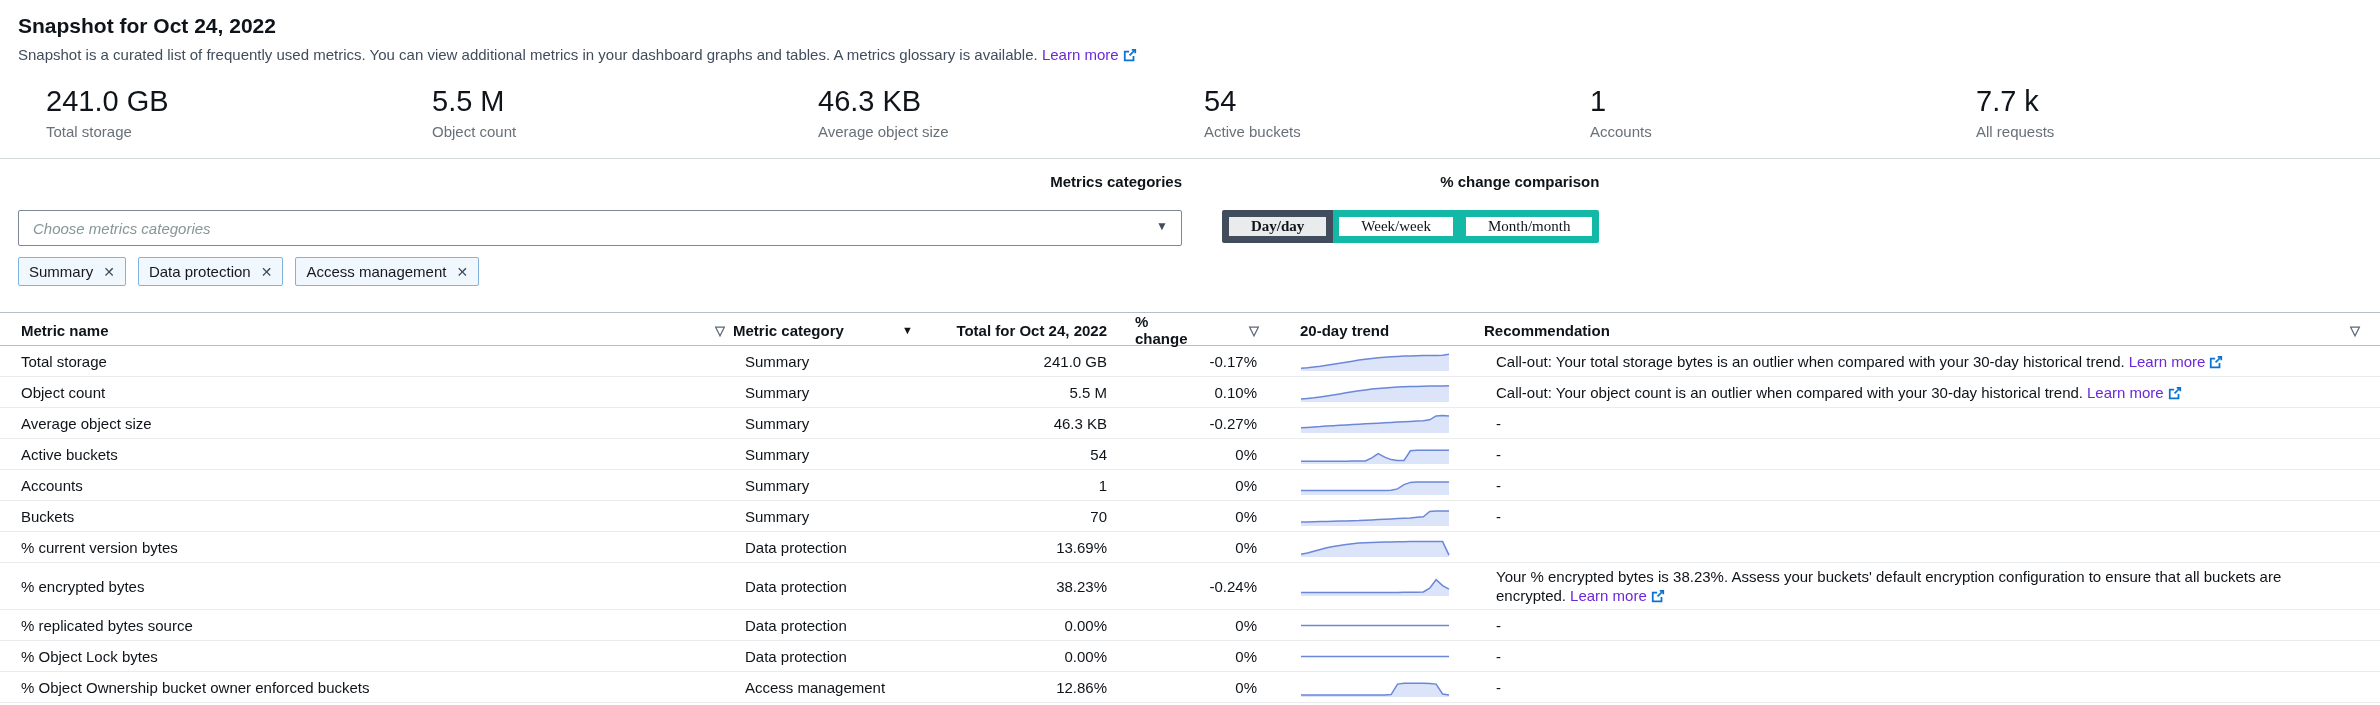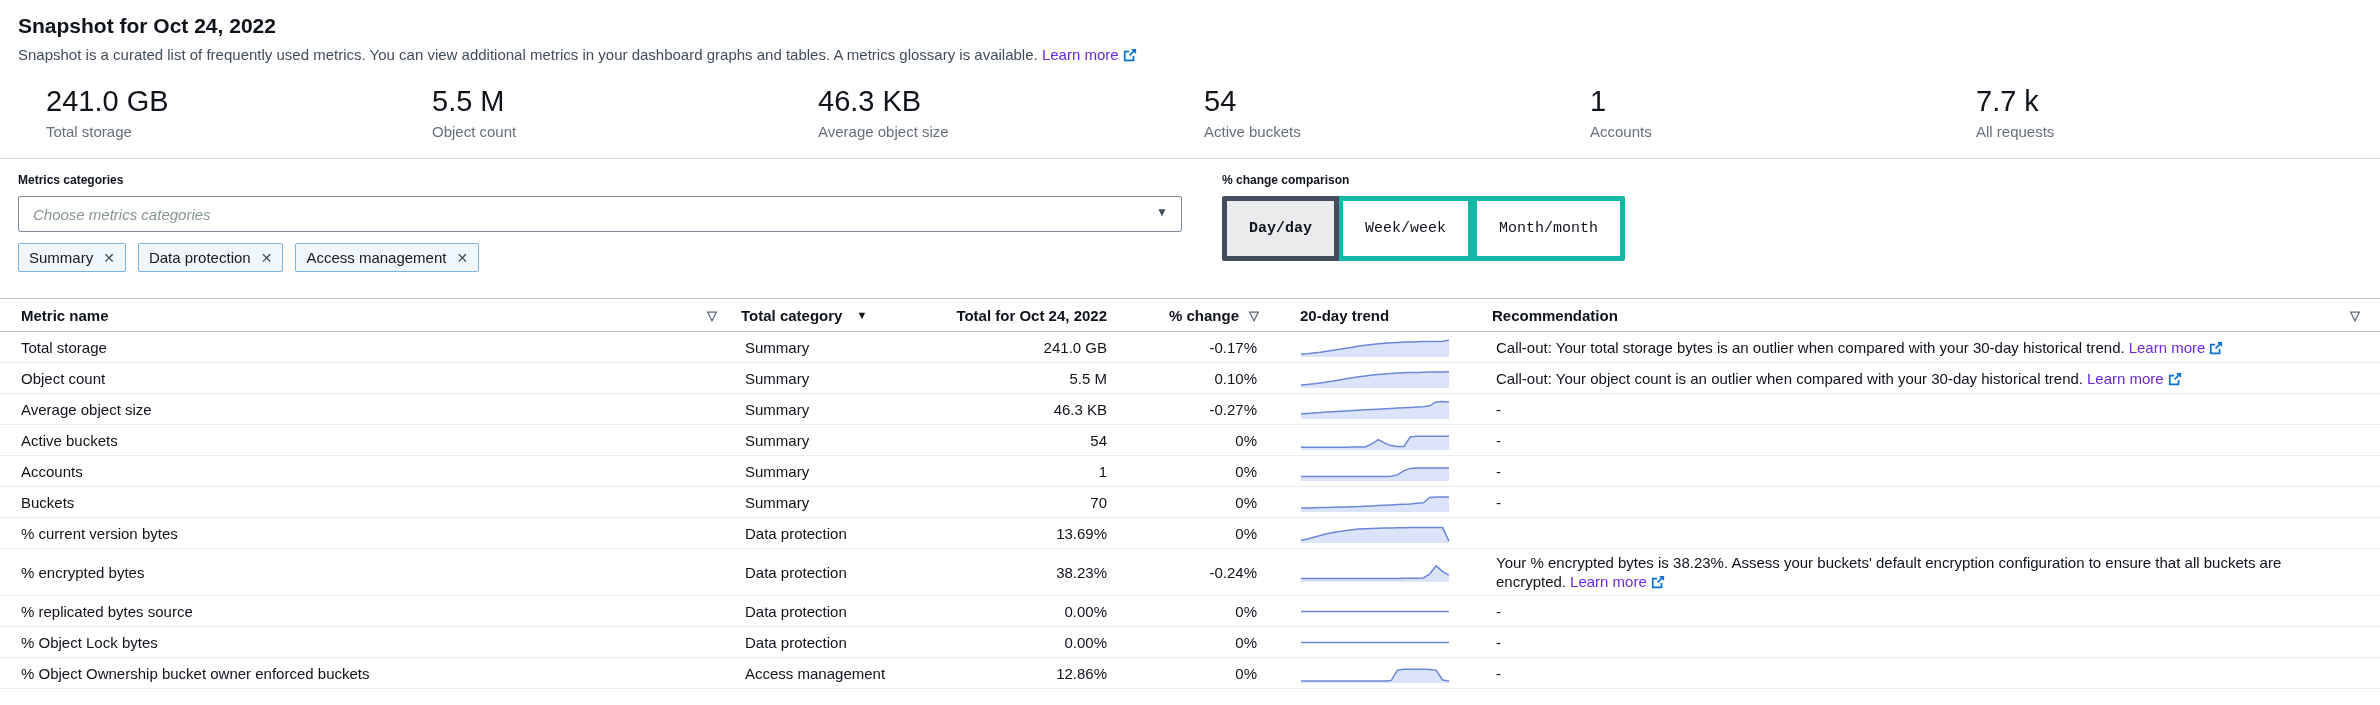--- a/index.html
+++ b/index.html
@@ -18,51 +18,51 @@
   
   .kpis { display: flex; padding: 22px 18px 18px 46px; border-bottom: 1px solid #d5dbdb; }
   .kpi { flex: 1; }
   .kpi-value { font-size: 29px; font-weight: 400; color: #0f141a; }
   .kpi-label { margin-top: 5px; font-size: 15px; color: #687078; }
 
   
   .controls { display: flex; padding: 14px 18px 0 18px; }
   .controls-left { width: 1164px; flex: none; }
   .controls-right { margin-left: 40px; }
-  .field-label { font-size: 12px; font-weight: 700; color: #0f141a; margin-bottom: 9px; }
+  .field-label { font-size: 15px; font-weight: 700; color: #0f141a; margin-bottom: 20px; text-align: right; }
   .select {
     position: relative; height: 36px; border: 1px solid #7d8998; border-radius: 2px;
     display: flex; align-items: center; padding: 0 34px 0 14px; background: #fff; cursor: pointer;
   }
   .placeholder { font-style: italic; color: #879596; font-size: 15px; }
   .select-caret { position: absolute; right: 13px; top: 8px; font-size: 12px; color: #414d5c; }
   .tokens { display: flex; gap: 12px; margin-top: 11px; }
   .token {
     display: inline-flex; align-items: center; background: #f1f8fd; border: 1px solid #7fb3e0;
     border-radius: 2px; padding: 5px 10px; font-size: 15px; color: #16191f;
   }
   .token-dismiss { background: none; border: none; cursor: pointer; margin-left: 10px; font-size: 14px; color: #414d5c; line-height: 1; }
   .segmented { display: flex; }
   .seg {
-    padding: 19px 22px; font-size: 15px; border: 5px solid #14b8a6; background: #fff;
-    margin-left: -1px; cursor: pointer; color: #0f141a; font-family: Liberation Mono, monospace;
+    padding: 1px 22px; font-size: 15px; border: 7px solid #14b8a6; background: #fff;
+    margin-left: -1px; cursor: pointer; color: #0f141a; font-family: Liberation Serif, serif;
   }
   .seg:first-child { margin-left: 0; border-radius: 2px 0 0 2px; }
   .seg:last-child { border-radius: 0 2px 2px 0; }
   .seg.selected { background: #e9ebed; font-weight: 700; border-color: #414d5c; position: relative; z-index: 1; }
 
   
   .table { margin-top: 26px; }
   .thead, .trow {
     display: grid;
     grid-template-columns: 729px 205px 197px 152px 197px 1fr;
     align-items: center;
   }
   .thead { border-top: 1px solid #b6bec9; border-bottom: 1px solid #b6bec9; height: 34px; font-size: 15px; font-weight: 700; }
-  .th { padding: 0 12px; display: flex; align-items: center; }
+  .th { padding: 0 4px; display: flex; align-items: center; gap: 44px; }
   .th.first { padding-left: 21px; justify-content: space-between; }
   .th.num { justify-content: flex-end; padding-right: 24px; }
   .th.rec { justify-content: space-between; padding-right: 20px; }
   .sort-icon { color: #5f6b7a; font-size: 13px; margin-left: 10px; cursor: pointer; }
   .filter-icon { color: #0f141a; font-size: 11px; margin-left: 14px; cursor: pointer; }
   .trow { border-bottom: 1px solid #e9ebed; min-height: 31px; font-size: 15px; }
   .td { padding: 4px 16px; }
   .td.first { padding-left: 21px; }
   .td.num { text-align: right; padding-right: 24px; }
   .td.chg { padding-right: 26px; }
@@ -146,21 +146,21 @@
     </div>
   </div>
 
   <div class="table">
     <div class="thead">
       <div class="th first">
         <span>Metric name</span>
         <span class="sort-icon">▽</span>
       </div>
       <div class="th">
-        <span>Total category</span>
+        <span>Metric category</span>
         <span class="filter-icon">▼</span>
       </div>
       <div class="th num">
         <span>Total for Oct 24, 2022</span>
       </div>
       <div class="th num">
         <span>% change</span>
         <span class="sort-icon">▽</span>
       </div>
       <div class="th" style="padding-left:17px;">

